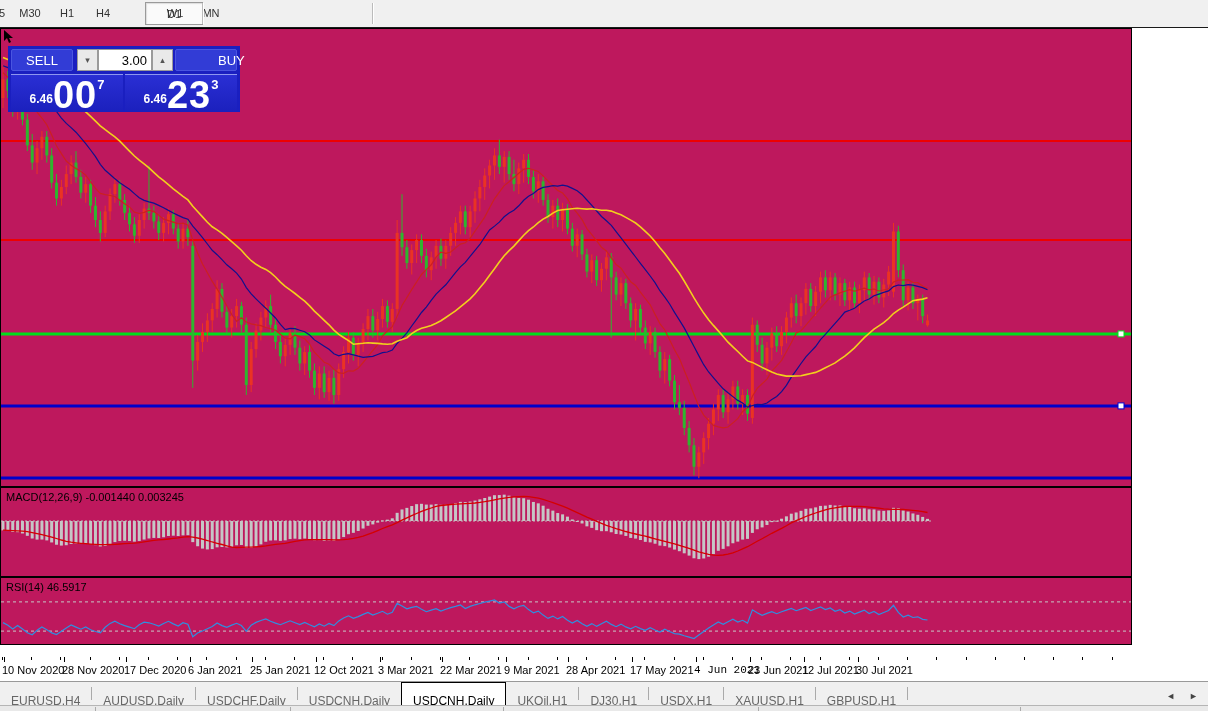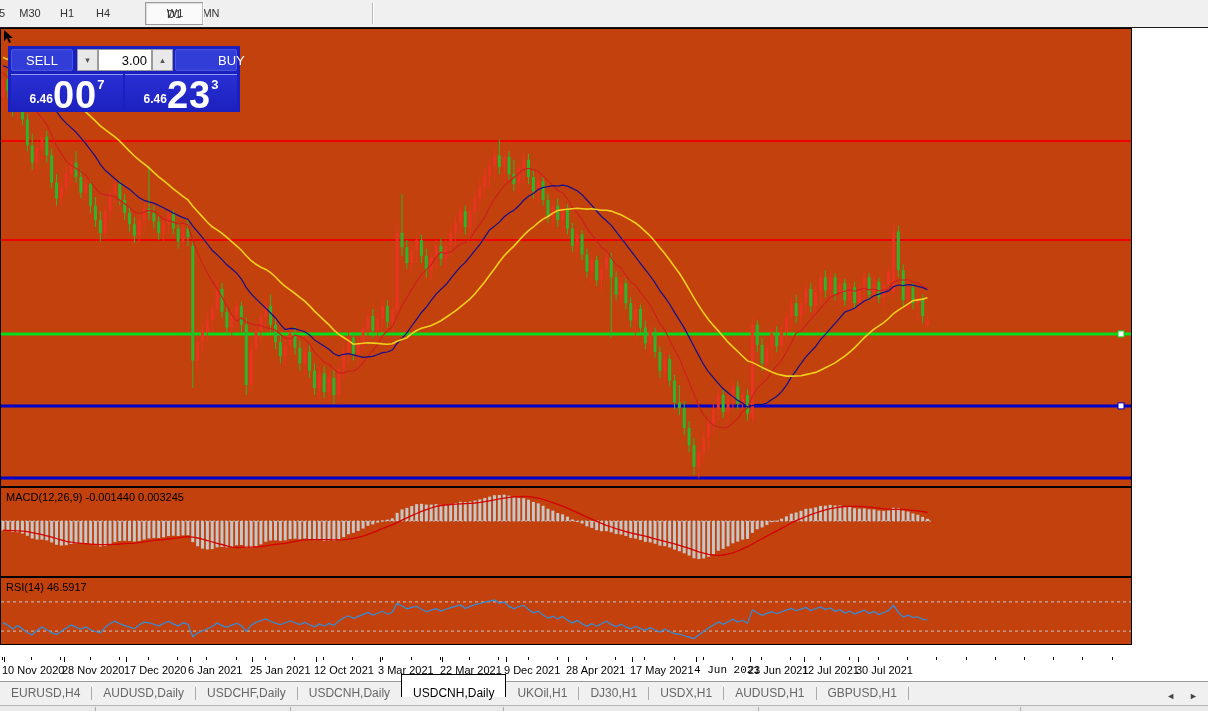--- a/index.html
+++ b/index.html
@@ -12,21 +12,21 @@
     background:#f0f0f0; border-bottom:1px solid #1a1a1a; }
   .tf-btn { position:absolute; top:2px; height:23px; line-height:23px; text-align:center;
     font-size:11px; color:#333; cursor:default; }
   .tf-btn.active { background:#fafafa; border:1px solid #9a9a9a; box-shadow:inset 1px 1px 1px #ddd; }
   .tb-sep { position:absolute; top:3px; width:2px; height:21px;
     border-left:1px solid #bbb; border-right:1px solid #fff; }
 
   
   .panelrow { position:absolute; left:0; width:1208px; background:#fff; }
   .panel { position:absolute; left:0; top:0; width:1132px; height:100%;
-    border:1px solid #000; background:#c2410c; overflow:hidden; }
+    border:1px solid #000; background:#be185d; overflow:hidden; }
   .panel svg { position:absolute; left:0; top:0; }
   .axisline { position:absolute; left:1132px; width:76px; top:0; height:100%; background:#fff; }
 
   
   .chart-title { position:absolute; left:15px; top:32px; font-size:12px; color:#000; z-index:30; }
   .cursor-arrow { position:absolute; left:3px; top:30px; z-index:30; }
 
   
   .trade-panel { position:absolute; left:8px; top:46px; width:232px; height:66px;
     background:#1a1fc0; z-index:40; padding:2px; }
@@ -57,21 +57,21 @@
 
   
   .date-strip { position:absolute; left:0; top:657px; width:1208px; height:24px; background:#fff; }
   .date-label { position:absolute; top:7px; font-size:11px; color:#000; white-space:nowrap; }
   .date-tick { position:absolute; top:0; width:1px; background:#000; }
 
   
   .tabbar { position:absolute; left:0; top:681px; width:1208px; height:24px;
     background:#f0f0f0; border-top:1px solid #999; display:flex; align-items:flex-end; }
   .tab { height:22px; line-height:21px; padding:8px 11px; font-size:12px; color:#666;
-    cursor:pointer; white-space:nowrap; margin-bottom:8px; }
+    cursor:pointer; white-space:nowrap; margin-bottom:0; }
   .tab.active { background:#fff; color:#000; border:1px solid #000; border-bottom:none;
     height:23px; font-weight:normal; }
   .tab-sep { width:1px; height:13px; background:#aaa; margin-bottom:5px; }
   .tab-arrows { margin-left:auto; display:flex; gap:14px; padding-right:10px; margin-bottom:4px; }
   .tab-arrow { font-size:9px; color:#444; cursor:pointer; }
 
   
   .status-strip { position:absolute; left:0; top:705px; width:1208px; height:6px;
     background:#e9e9e9; border-top:1px solid #b5b5b5; }
   .st-sep { position:absolute; top:1px; width:1px; height:5px; background:#aaa; }
@@ -791,21 +791,21 @@
       <div class="date-label" style="left: 188px;">6 Jan 2021</div>
       <div class="date-tick" style="left: 252px; height: 5px;"></div>
       <div class="date-label" style="left: 250px;">25 Jan 2021</div>
       <div class="date-tick" style="left: 316px; height: 5px;"></div>
       <div class="date-label" style="left: 314px;">12 Oct 2021</div>
       <div class="date-tick" style="left: 380px; height: 5px;"></div>
       <div class="date-label" style="left: 378px;">3 Mar 2021</div>
       <div class="date-tick" style="left: 442px; height: 5px;"></div>
       <div class="date-label" style="left: 440px;">22 Mar 2021</div>
       <div class="date-tick" style="left: 506px; height: 5px;"></div>
-      <div class="date-label" style="left: 504px;">9 Dec 2021</div>
+      <div class="date-label" style="left: 504px;">9 Mar 2021</div>
       <div class="date-tick" style="left: 568px; height: 5px;"></div>
       <div class="date-label" style="left: 566px;">28 Apr 2021</div>
       <div class="date-tick" style="left: 632px; height: 5px;"></div>
       <div class="date-label" style="left: 630px; text-align: right;">17 May 2021</div>
       <div class="date-tick" style="left: 696px; height: 5px;"></div>
       <div class="date-label" style="left: 694px; font-family: Liberation Mono, monospace;">4 Jun 2021</div>
       <div class="date-tick" style="left: 750px; height: 5px;"></div>
       <div class="date-label" style="left: 748px;">23 Jun 2021</div>
       <div class="date-tick" style="left: 804px; height: 5px;"></div>
       <div class="date-label" style="left: 802px;">12 Jul 2021</div>
@@ -821,21 +821,21 @@
       <div class="tab">USDCHF,Daily</div>
       <div class="tab-sep"></div>
       <div class="tab">USDCNH,Daily</div>
       <div class="tab active">USDCNH,Daily</div>
       <div class="tab">UKOil,H1</div>
       <div class="tab-sep"></div>
       <div class="tab">DJ30,H1</div>
       <div class="tab-sep"></div>
       <div class="tab">USDX,H1</div>
       <div class="tab-sep"></div>
-      <div class="tab">AUDUSD,H1</div>
+      <div class="tab">XAUUSD,H1</div>
       <div class="tab-sep"></div>
       <div class="tab">GBPUSD,H1</div>
       <div class="tab-sep"></div>
       <div class="tab-arrows">
         <div class="tab-arrow">◄</div>
         <div class="tab-arrow">►</div>
       </div>
     </div>
 
   <div class="status-strip">

